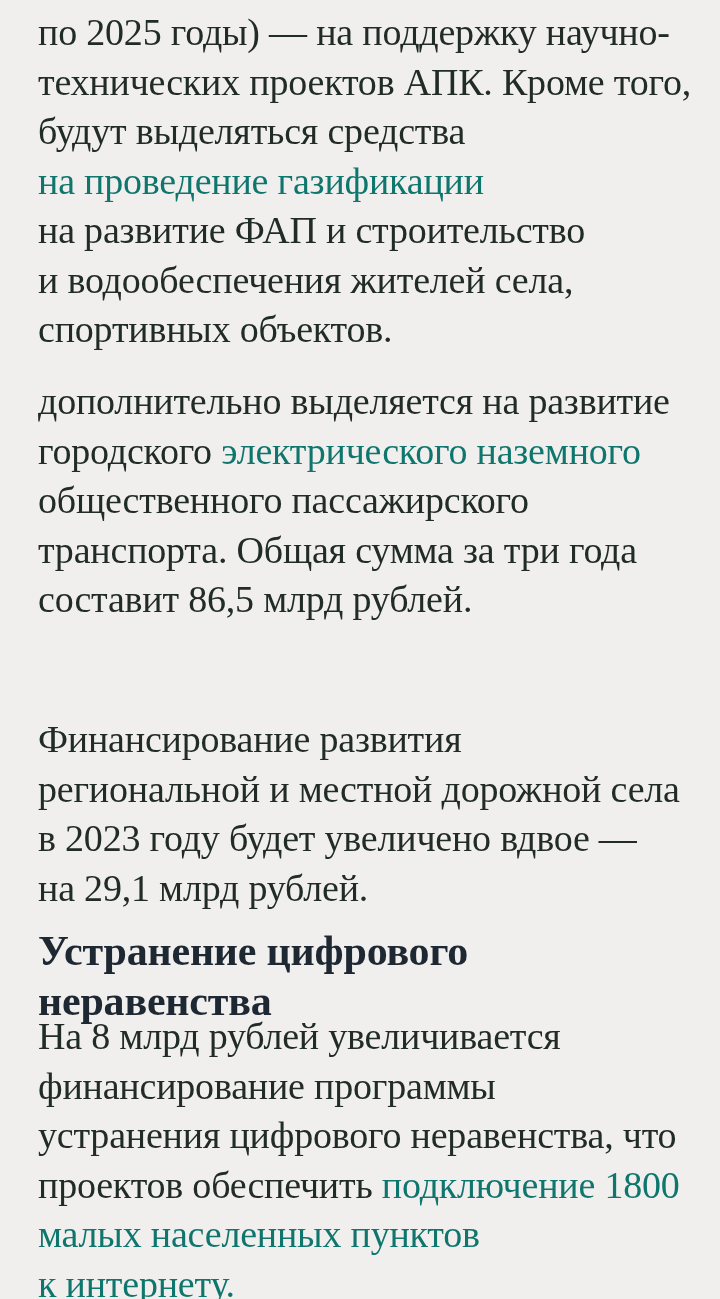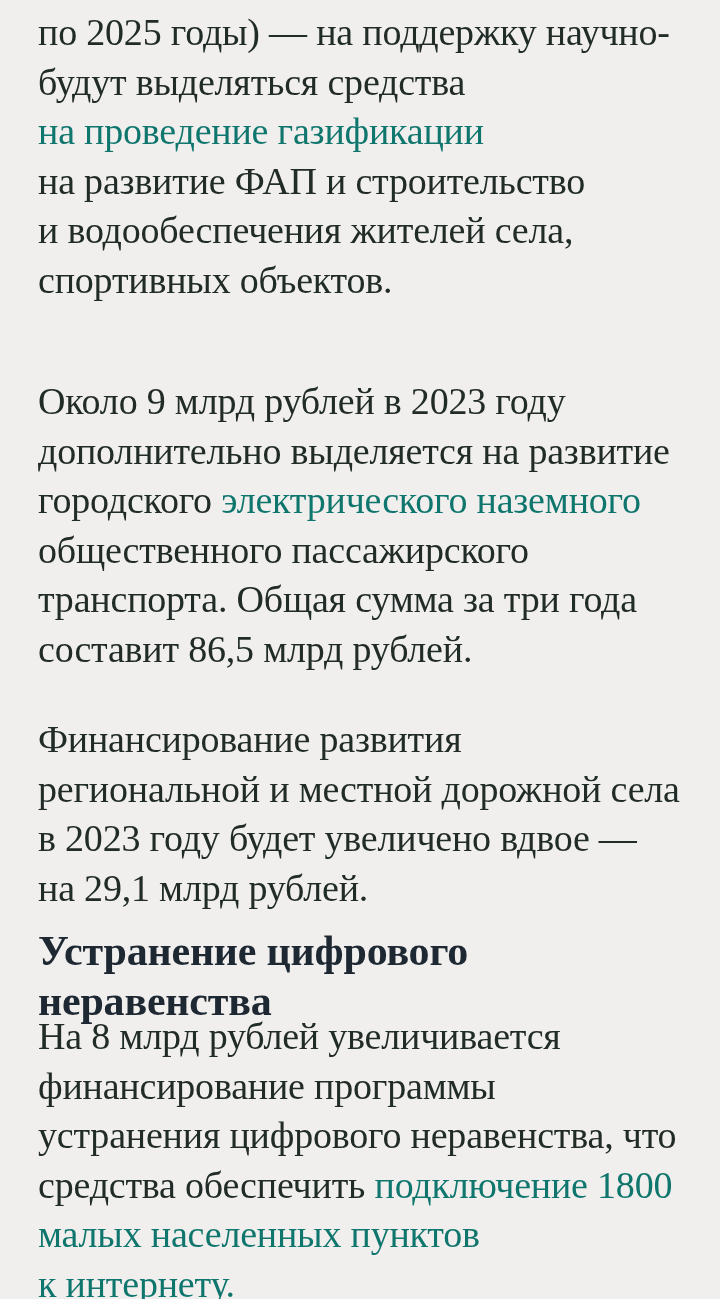--- a/index.html
+++ b/index.html
@@ -61,47 +61,47 @@
   .m4::before { left: -50px; right: -66px; top: -26px; bottom: 1px;  transform: rotate(-0.5deg); }
   .m5::before { left: -10px; right: -28px; top: -15px; bottom: -4px; transform: rotate(-0.7deg); }
 </style>
 </head>
 <body>
 
 <div class="page">
 
   <div class="para p1">
     <div class="line"><span>по 2025 годы) — на поддержку научно-</span></div>
+    <div class="line"><span>технических проектов АПК. Кроме того,</span></div>
     <div class="line"><span>будут выделяться средства</span></div>
     <div class="line"><span class="mark m1">на проведение газификации</span></div>
     <div class="line"><span>на развитие ФАП и строительство</span></div>
     <div class="line"><span>и водообеспечения жителей села,</span></div>
     <div class="line"><span>спортивных объектов.</span></div>
   </div>
 
   <div class="para p2">
-    <div class="line"><span>Около 9 млрд рублей в 2023 году</span></div>
     <div class="line"><span>дополнительно выделяется на развитие</span></div>
     <div class="line"><span>городского </span><span class="mark m2">электрического наземного</span></div>
     <div class="line"><span>общественного пассажирского</span></div>
     <div class="line"><span>транспорта. Общая сумма за три года</span></div>
     <div class="line"><span>составит 86,5 млрд рублей.</span></div>
   </div>
 
   <div class="para p3">
     <div class="line"><span>Финансирование развития</span></div>
     <div class="line"><span>региональной и местной дорожной села</span></div>
     <div class="line"><span>в 2023 году будет увеличено вдвое —</span></div>
     <div class="line"><span>на 29,1 млрд рублей.</span></div>
   </div>
 
   <div class="subheading">Устранение цифрового неравенства</div>
 
   <div class="para p4">
     <div class="line"><span>На 8 млрд рублей увеличивается</span></div>
     <div class="line"><span>финансирование программы</span></div>
     <div class="line"><span>устранения цифрового неравенства, что</span></div>
-    <div class="line"><span>средства обеспечить </span><span class="mark m3">подключение 1800</span></div>
+    <div class="line"><span>проектов обеспечить </span><span class="mark m3">подключение 1800</span></div>
     <div class="line"><span class="mark m4">малых населенных пунктов</span></div>
     <div class="line"><span class="mark m5">к интернету.</span></div>
   </div>
 
 </div>
 
 </body></html>

